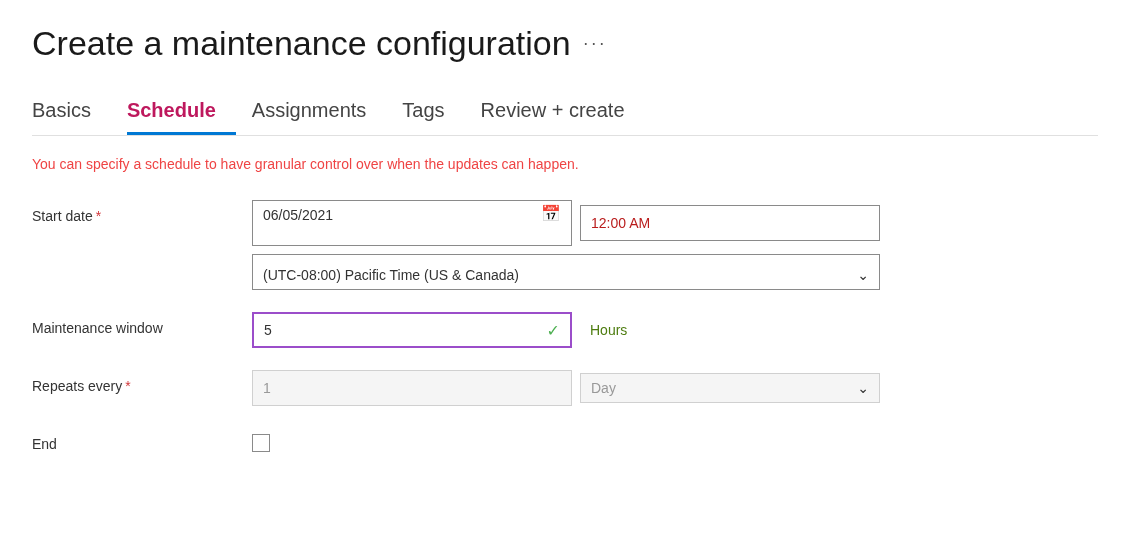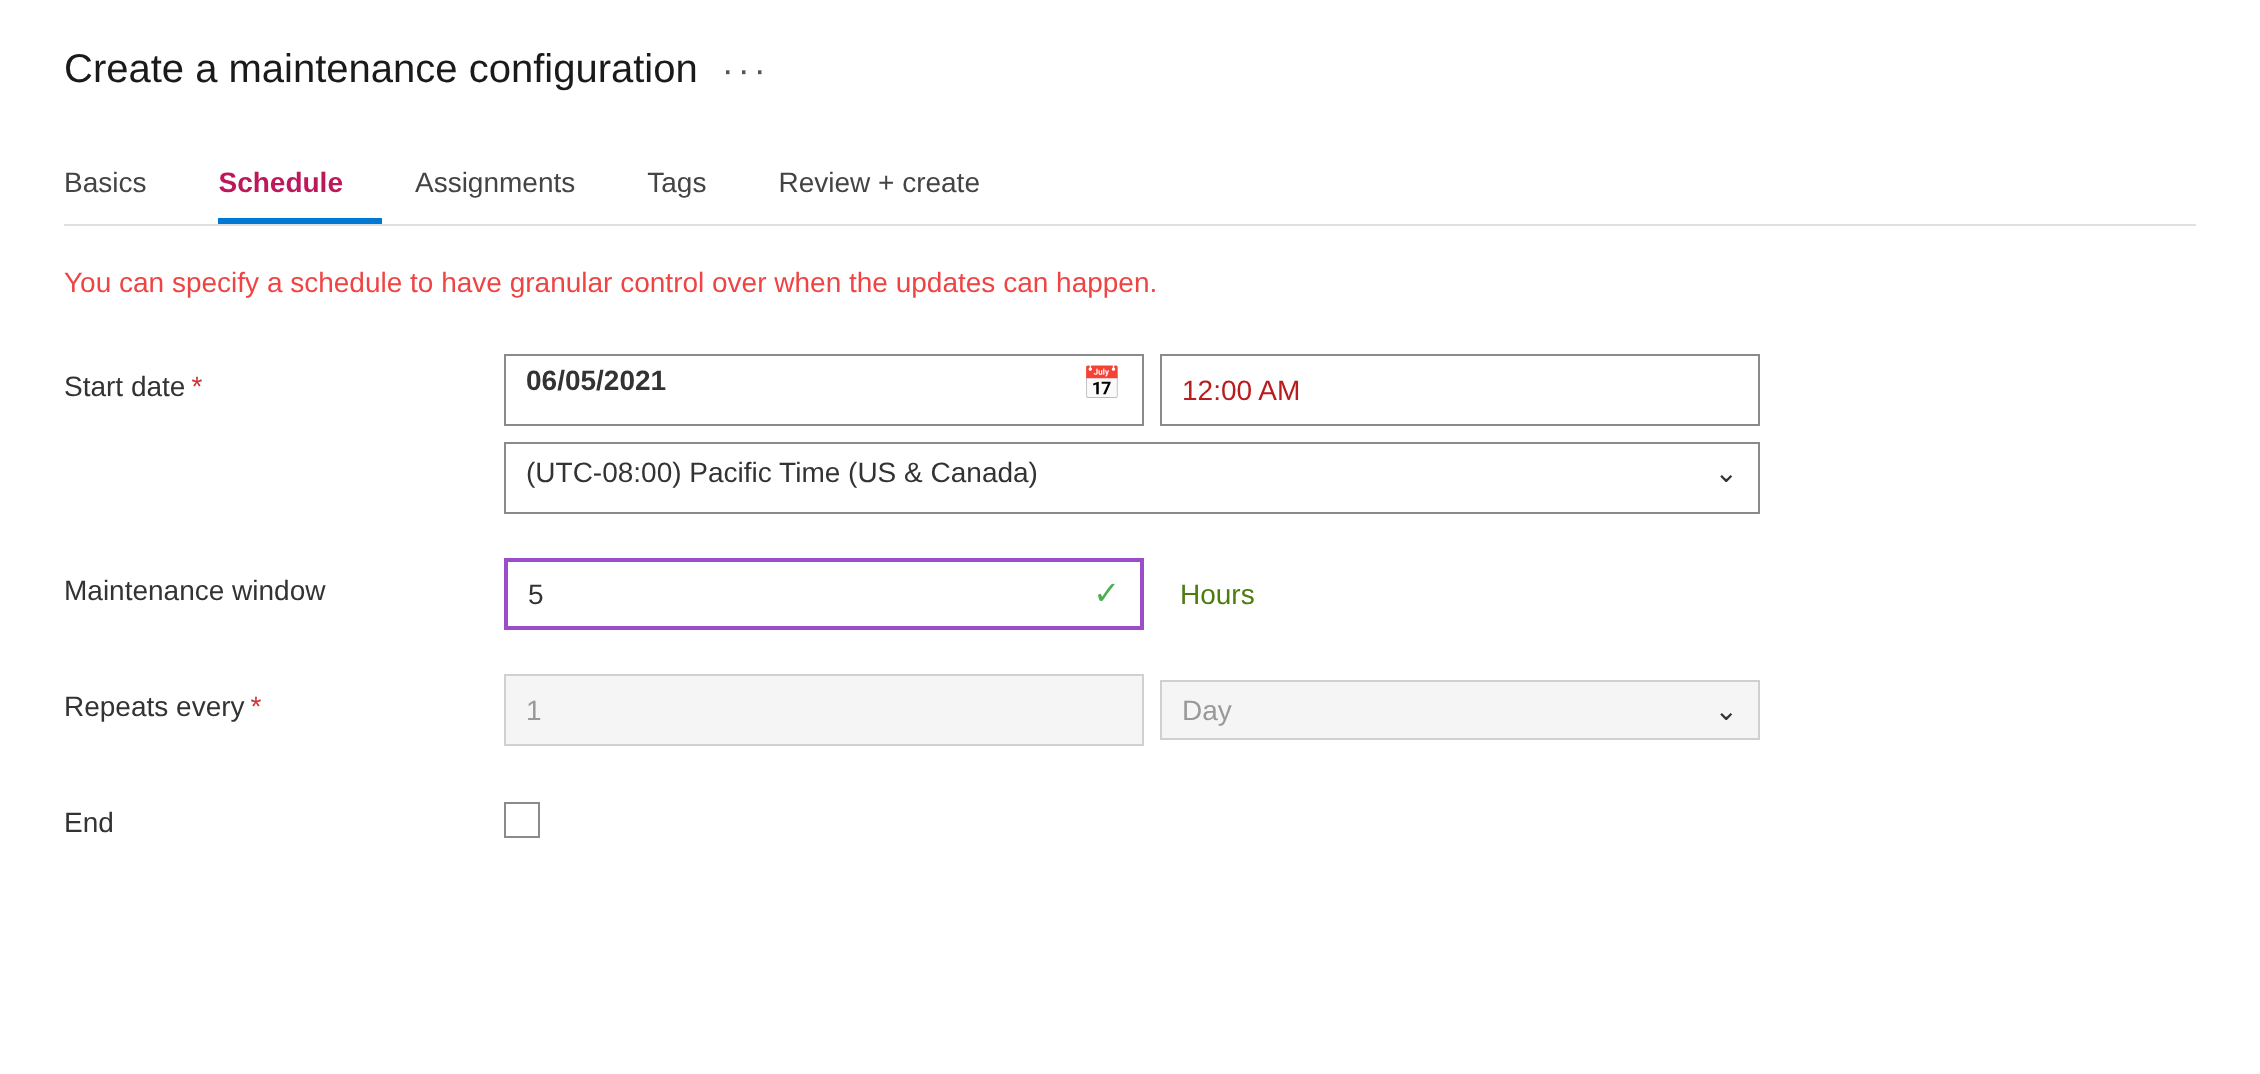--- a/index.html
+++ b/index.html
@@ -19,21 +19,21 @@
     }
 
     .page-header {
       display: flex;
       align-items: center;
       gap: 12px;
       margin-bottom: 28px;
     }
 
     .page-title {
-      font-size: 20px;
+      font-size: 34px;
       font-weight: 300;
       color: #1a1a1a;
     }
 
     .more-options {
       font-size: 18px;
       color: #555;
       cursor: pointer;
       letter-spacing: 2px;
     }
@@ -43,21 +43,21 @@
       align-items: flex-end;
       gap: 0;
       border-bottom: 1px solid #e0e0e0;
       margin-bottom: 20px;
     }
 
     .tab {
       padding: 8px 20px 10px 0;
       margin-right: 16px;
       cursor: pointer;
-      font-size: 14px;
+      font-size: 20px;
       color: #444;
       border-bottom: 3px solid transparent;
       white-space: nowrap;
       user-select: none;
     }
 
     .tab.active {
       color: #be185d;
       font-weight: 600;
       border-bottom: 3px solid #0078d4;
@@ -103,29 +103,28 @@
     }
 
     .form-controls-row {
       display: flex;
       gap: 8px;
       align-items: center;
     }
 
     .input-date {
       display: flex;
-      align-items: flex-start;
+      align-items: flex-end;
       border: 1px solid #8a8a8a;
-      padding: 4px 10px;
+      padding: 22px 10px;
       font-size: 14px;
       color: #333;
       width: 320px;
       height: 36px;
       background: #fff;
-      font-weight: bold;
     }
 
     .input-date-text {
       flex: 1;
     }
 
     .calendar-icon {
       color: #555;
       font-size: 16px;
       cursor: pointer;
@@ -137,21 +136,21 @@
       font-size: 14px;
       color: #b91c1c;
       height: 36px;
       width: 300px;
       background: #fff;
       outline: none;
     }
 
     .timezone-select {
       display: flex;
-      align-items: flex-start;
+      align-items: flex-end;
       justify-content: space-between;
       border: 1px solid #8a8a8a;
       padding: 6px 10px;
       font-size: 14px;
       color: #333;
       height: 36px;
       background: #fff;
       cursor: pointer;
       width: 628px;
     }

